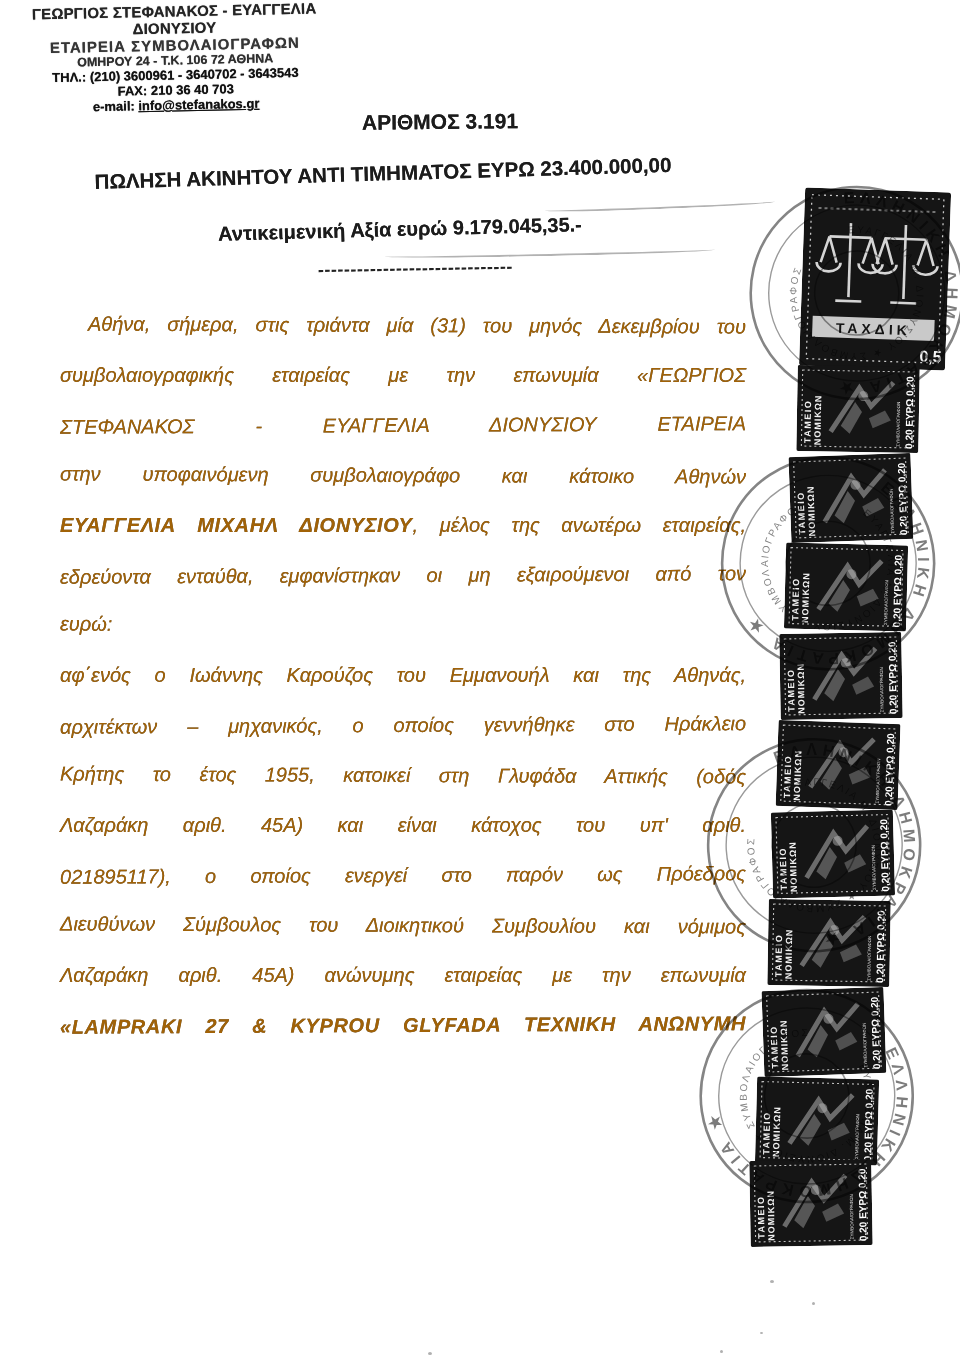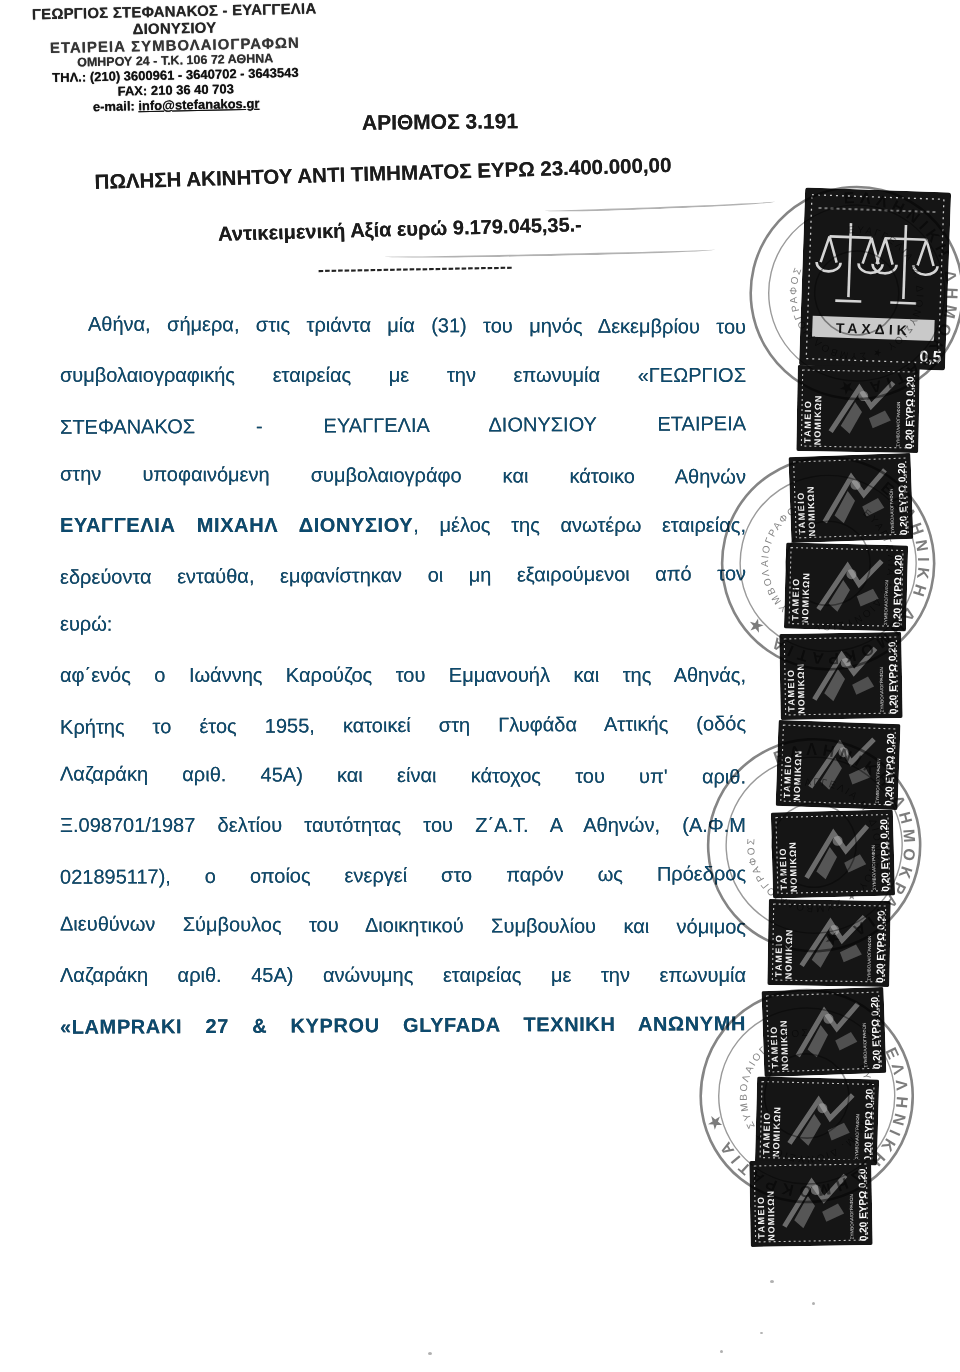--- a/index.html
+++ b/index.html
@@ -26,22 +26,22 @@
   .subtitle{position:absolute;left:210px;top:218px;width:380px;text-align:center;
             font-size:20px;font-weight:700;transform:rotate(-1.5deg);
             text-shadow:0 0 .5px rgba(0,0,0,.8);}
   .sep{position:absolute;left:318px;top:258px;font-size:18px;font-weight:700;
        letter-spacing:.5px;transform:rotate(-1deg);color:#222;}
   .scan-stroke{position:absolute;height:4px;border-bottom:2px solid #8a8a8a;
                border-radius:60%;opacity:.65;}
   .s1{left:545px;top:203px;width:230px;transform:rotate(-2.2deg);}
   .s2{left:385px;top:250px;width:330px;transform:rotate(-1.2deg);}
   
-  .body{position:absolute;left:60px;top:300px;width:686px;font-size:20px;color:#0c4a6e;
-        text-shadow:0 0 .5px rgba(0,0,0,.65);}
+  .body{position:absolute;left:60px;top:300px;width:686px;font-size:20px;color:#a16207;
+        text-shadow:0 0 .5px rgba(0,0,0,.65);font-style:italic;}
   .line{height:50px;line-height:50px;text-align:justify;text-align-last:justify;
         white-space:nowrap;}
   .line.no-j{text-align:left;text-align-last:left;}
   .line.ind{padding-left:28px;}
   .line:nth-child(3n){transform:rotate(-.3deg);}
   .line:nth-child(3n+1){transform:rotate(.25deg);}
   .b{font-weight:700;letter-spacing:.6px;}
   
   .stamps{position:absolute;left:0;top:0;width:960px;height:1372px;pointer-events:none;}
   .stamp{position:absolute;}
@@ -72,23 +72,23 @@
 
   <div class="body">
       <div class="line ind"><span>Αθήνα, σήμερα, στις τριάντα μία (31) του μηνός Δεκεμβρίου του</span></div>
       <div class="line"><span>συμβολαιογραφικής εταιρείας με την επωνυμία «ΓΕΩΡΓΙΟΣ</span></div>
       <div class="line"><span>ΣΤΕΦΑΝΑΚΟΣ - ΕΥΑΓΓΕΛΙΑ ΔΙΟΝΥΣΙΟΥ ΕΤΑΙΡΕΙΑ</span></div>
       <div class="line"><span>στην υποφαινόμενη συμβολαιογράφο και κάτοικο Αθηνών</span></div>
       <div class="line"><span class="b">ΕΥΑΓΓΕΛΙΑ ΜΙΧΑΗΛ ΔΙΟΝΥΣΙΟΥ</span><span>, μέλος της ανωτέρω εταιρείας,</span></div>
       <div class="line"><span>εδρεύοντα ενταύθα, εμφανίστηκαν οι μη εξαιρούμενοι από τον</span></div>
       <div class="line no-j"><span>ευρώ:</span></div>
       <div class="line"><span>αφ΄ενός ο Ιωάννης Καρούζος του Εμμανουήλ και της Αθηνάς,</span></div>
+      <div class="line"><span>αρχιτέκτων – μηχανικός, ο οποίος γεννήθηκε στο Ηράκλειο</span></div>
       <div class="line"><span>Κρήτης το έτος 1955, κατοικεί στη Γλυφάδα Αττικής (οδός</span></div>
       <div class="line"><span>Λαζαράκη αριθ. 45Α) και είναι κάτοχος του υπ' αριθ.</span></div>
-      <div class="line"><span>Ξ.098701/1987 δελτίου ταυτότητας του Ζ΄Α.Τ. Α Αθηνών, (Α.Φ.Μ</span></div>
       <div class="line"><span>021895117), ο οποίος ενεργεί στο παρόν ως Πρόεδρος</span></div>
       <div class="line"><span>Διευθύνων Σύμβουλος του Διοικητικού Συμβουλίου και νόμιμος</span></div>
       <div class="line"><span>Λαζαράκη αριθ. 45Α) ανώνυμης εταιρείας με την επωνυμία</span></div>
       <div class="line"><span class="b">«LAMPRAKI 27 &amp; KYPROU GLYFADA ΤΕΧΝΙΚΗ ΑΝΩΝΥΜΗ</span></div>
     </div>
 
   <div class="stamps">
       <div class="stamp" style="left: 802px; top: 190px; transform: rotate(2deg);"><svg width="146" height="178" viewBox="0 0 146 178">
           <rect x="0" y="0" width="146" height="178" rx="3" fill="#151515"></rect>
           <rect x="7" y="7" width="132" height="164" fill="none" stroke="#e9e9e9" stroke-width="1.3" stroke-dasharray="2 4" opacity=".85"></rect>

